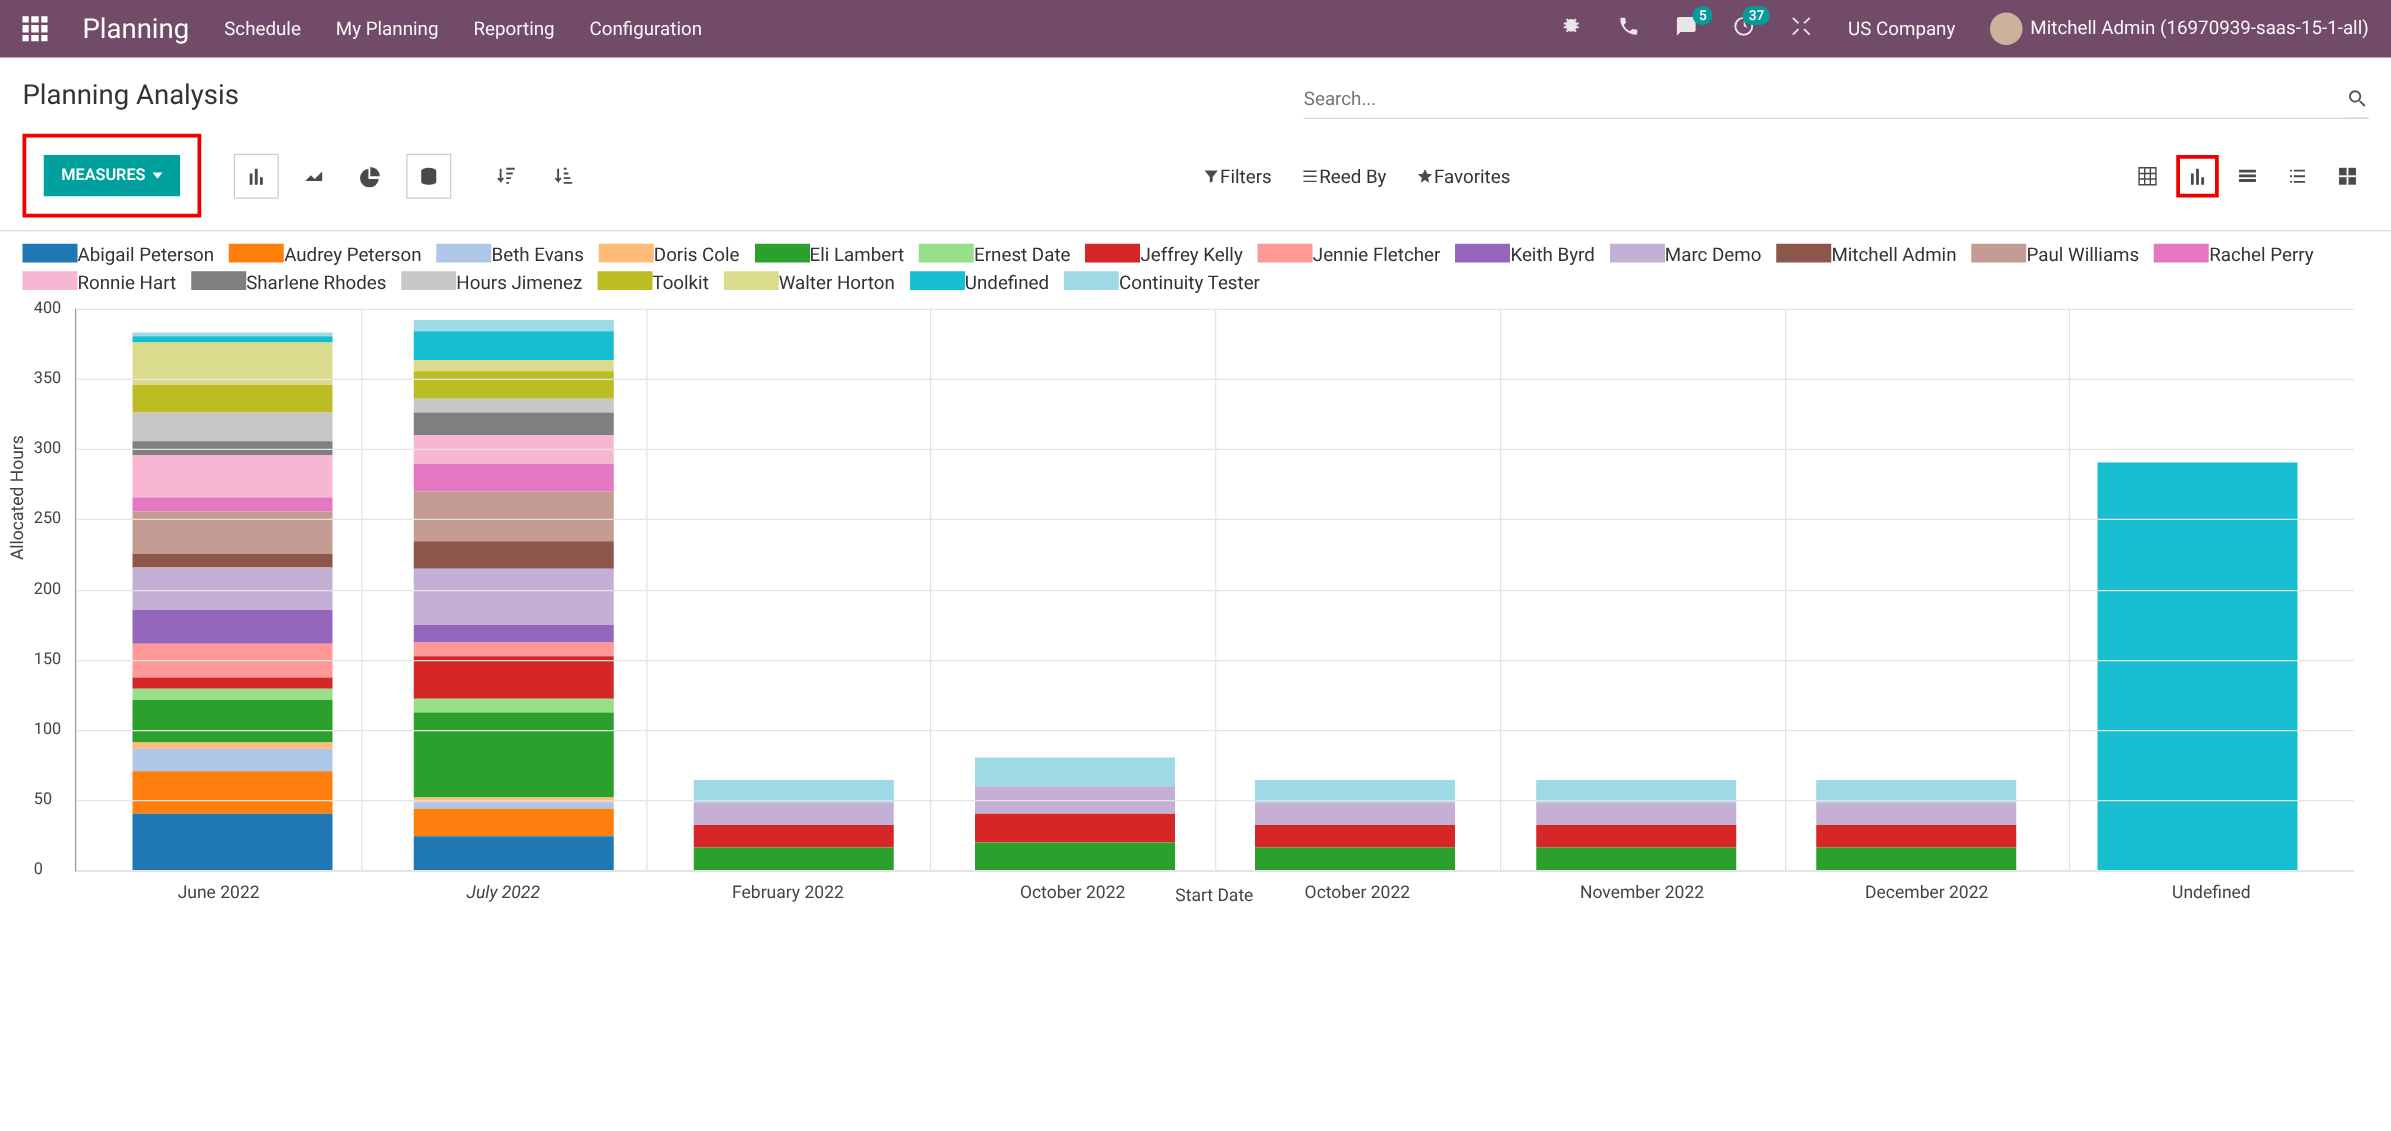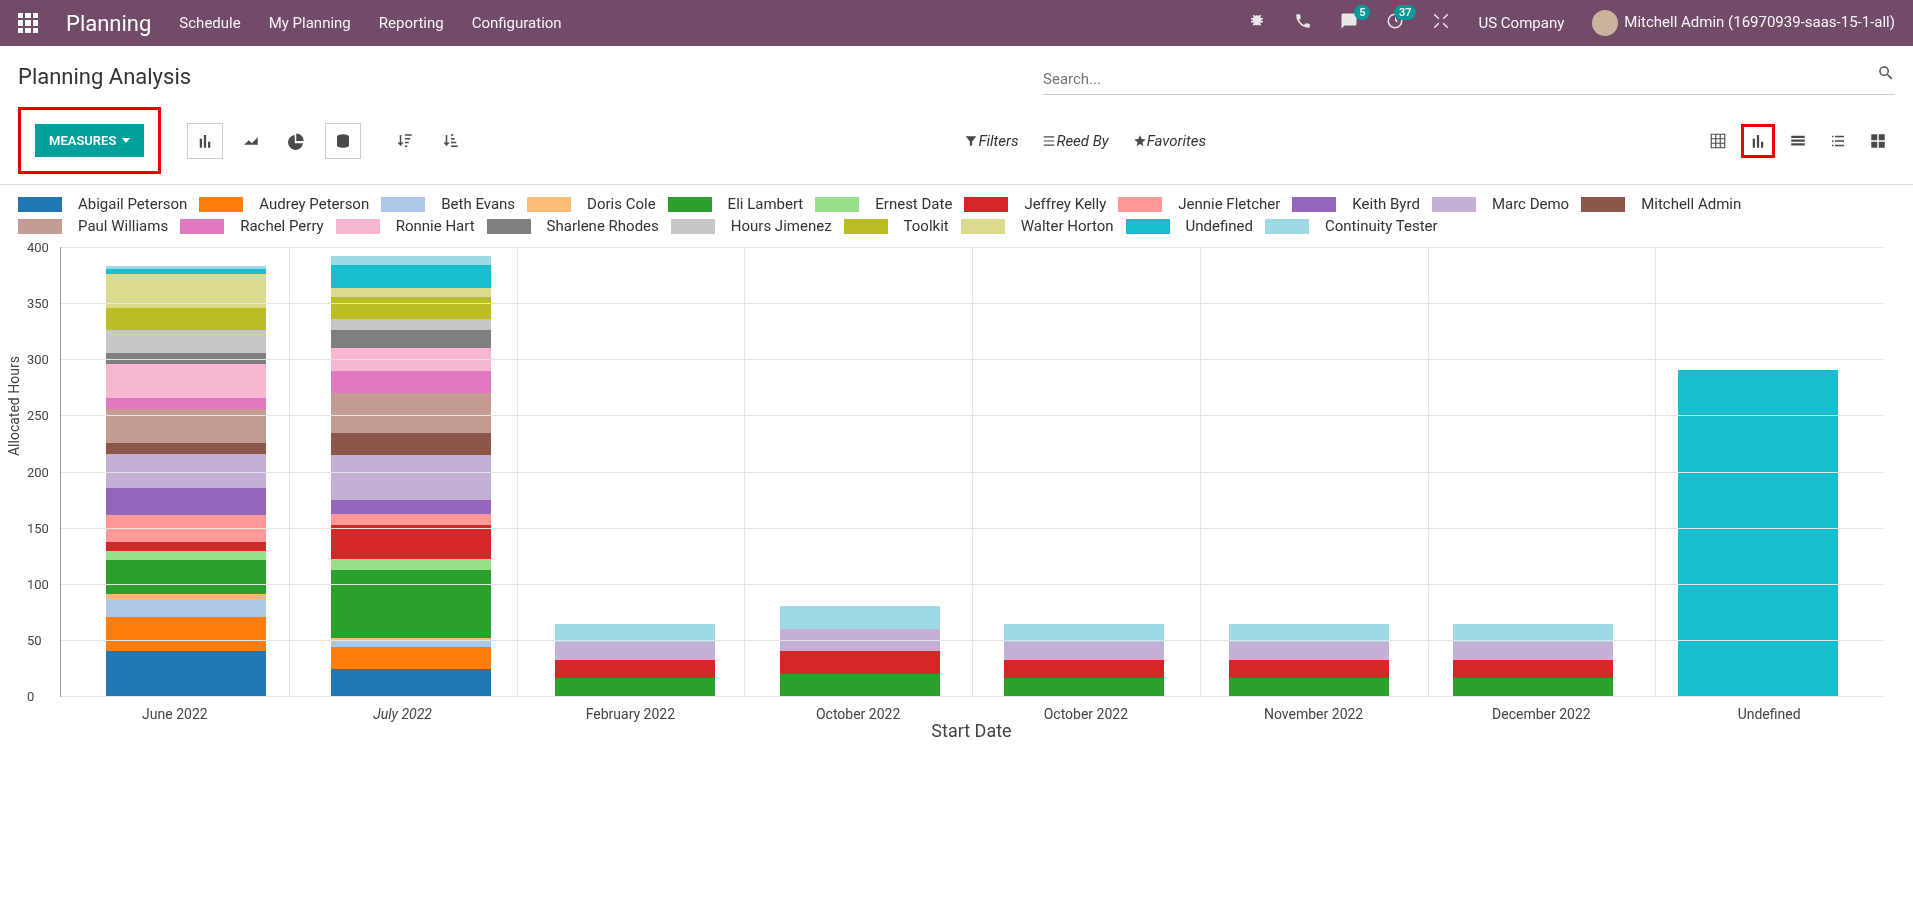--- a/index.html
+++ b/index.html
@@ -13,48 +13,48 @@
   .nav-link { cursor: pointer; opacity: .95; }
   .nav-spacer { flex: 1; }
   .badge-wrap { position: relative; cursor: pointer; }
   .badge { position: absolute; top: -7px; right: -12px; background: #00a09d; color: #fff; font-size: 11px; border-radius: 10px; padding: 1px 5px; font-weight: 600; }
   .nav-icon { width: 18px; height: 18px; fill: #fff; opacity: .9; }
   .avatar { width: 26px; height: 26px; border-radius: 50%; background: #d0b8a0; margin-right: 6px; display:inline-block; vertical-align:middle; }
 
   
   .ctrl-row { display: flex; align-items: flex-start; padding: 18px 18px 0; }
   .page-title { font-size: 22px; color: #333; }
-  .search-wrap { flex: 1; margin-left: auto; max-width: 980px; border-bottom: 1px solid #ccc; display: flex; }
+  .search-wrap { flex: 1; margin-left: auto; max-width: 980px; border-bottom: 1px solid #ccc; display: flex; align-items: center; }
   .search-input { flex: 1; border: none; outline: none; font-size: 15px; padding: 6px 0; color: #555; }
   .search-icon-svg { width: 18px; height: 18px; fill: #555; cursor: pointer; }
 
   .toolbar-row { display: flex; align-items: center; padding: 12px 18px 10px; gap: 10px; border-bottom: 1px solid #ddd; }
   .measures-btn { background: #00a09d; color: #fff; padding: 9px 14px; font-size: 13px; font-weight: 600; border: none; cursor: pointer; display: flex; align-items: center; gap: 6px; }
   .measures-btn .caret { width: 0; height: 0; border-left: 4px solid transparent; border-right: 4px solid transparent; border-top: 5px solid #fff; }
   .highlight-red { border: 3px solid #e00; padding: 14px; }
   .icon-btn { width: 36px; height: 36px; background: #fff; border: 1px solid #ccc; display: flex; align-items: center; justify-content: center; cursor: pointer; }
   .icon-btn.plain { border: none; }
   .icon-btn svg { width: 18px; height: 18px; fill: #4a4a4a; }
   .tool-sep { width: 6px; }
   .filters-group { margin-left: auto; display: flex; gap: 24px; align-items: center; color: #333; font-size: 15px; }
-  .filters-group .item { display: flex; align-items: center; gap: 0; cursor: pointer; font-style: italic; }
+  .filters-group .item { display: flex; align-items: center; gap: 0; cursor: pointer; }
   .filters-group svg { width: 14px; height: 14px; fill: #4a4a4a; }
   .view-switch { margin-left: auto; display: flex; gap: 6px; }
   .view-switch .icon-btn { width: 34px; height: 34px; border-color: transparent; }
   .view-switch .icon-btn.hl { border: 3px solid #e00; }
 
   
   .legend { display: flex; flex-wrap: wrap; gap: 4px 12px; padding: 10px 18px 6px; font-size: 15px; color: #333; }
-  .legend-item { display: flex; align-items: center; gap: 16px; cursor: pointer; }
+  .legend-item { display: flex; gap: 0; cursor: pointer; }
   .swatch { width: 44px; height: 15px; }
 
   
   .chart-wrap { position: relative; padding: 6px 30px 30px 60px; }
   .ylabel { position: absolute; left: 6px; top: 50%; transform: rotate(-90deg) translateX(50%); transform-origin: left top; font-size: 14px; color: #444; white-space: nowrap; }
-  .xlabel { text-align: center; font-size: 18px; color: #444; margin-top: 23px; }
+  .xlabel { text-align: center; font-size: 14px; color: #444; margin-top: 12px; }
   .axes { position: relative; height: 450px; border-left: 1px solid #999; border-bottom: 1px solid #999; }
   .ygrid { position: absolute; left: 0; right: 0; border-top: 1px solid #e4e4e4; }
   .ytick { position: absolute; left: -34px; font-size: 13px; color: #444; transform: translateY(-50%); }
   .bars { position: absolute; inset: 0; display: flex; align-items: flex-end; gap: 34px; padding: 0 30px; }
   .bar-col { flex: 1; display: flex; flex-direction: column; align-items: center; }
   .stack { width: 100%; max-width: 160px; display: flex; flex-direction: column-reverse; }
   .seg { width: 100%; }
   .xt { position: absolute; top: 100%; font-size: 14px; color: #444; white-space: nowrap; transform: translateX(-50%); margin-top: 10px; }
   .xgrid { position: absolute; top: 0; bottom: 0; border-left: 1px solid #e4e4e4; }
 </style>

